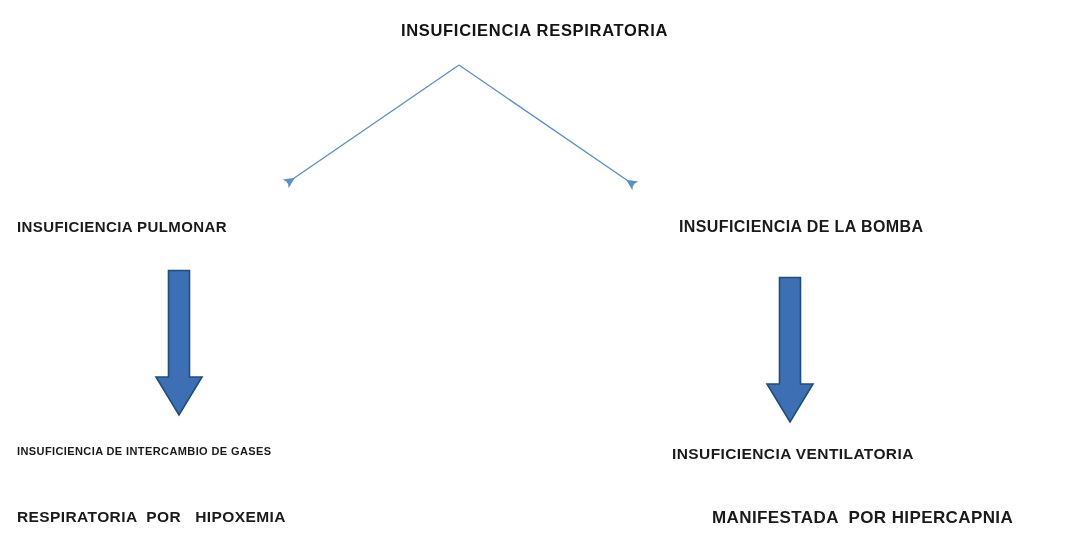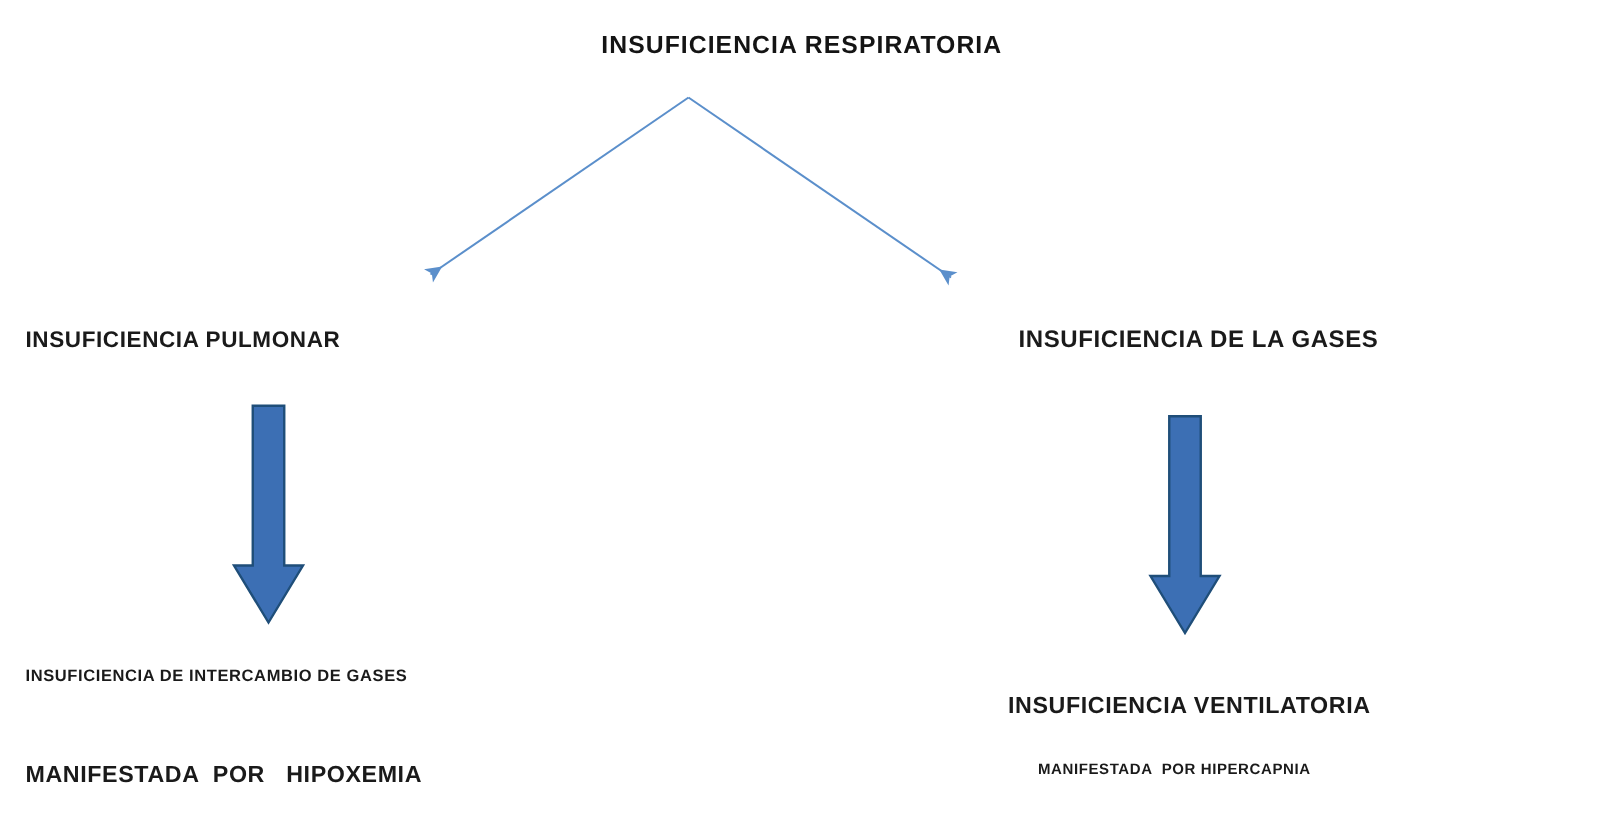--- a/index.html
+++ b/index.html
@@ -50,27 +50,27 @@
     top: 446px;
     font-size: 11px;
   }
   #left-outcome-sub {
     left: 17px;
     top: 509px;
     font-size: 15.5px;
   }
   #right-outcome-label {
     left: 672px;
-    top: 463px;
+    top: 446px;
     font-size: 15.5px;
   }
   #right-outcome-sub {
-    left: 692px;
+    left: 712px;
     top: 509px;
-    font-size: 10px;
+    font-size: 17px;
   }
   #split-connector {
     position: absolute;
     left: 0;
     top: 0;
     width: 1069px;
     height: 554px;
     pointer-events: none;
   }
   .block-arrow {
@@ -92,31 +92,31 @@
       <marker id="thin-arrowhead-right" markerWidth="9" markerHeight="9" refX="7.4" refY="4.5" orient="auto" markerUnits="strokeWidth">
         <path d="M 8.6 0.6 L 0.4 4.5 L 8.6 8.4 L 6.6 4.5 Z" fill="#5B8FCB"></path>
       </marker>
     </defs>
     <line x1="459" y1="65" x2="287" y2="183" stroke="#5B8FCB" stroke-width="1.35" marker-end="url(#thin-arrowhead-left)"></line>
     <line x1="459" y1="65" x2="634" y2="185" stroke="#5B8FCB" stroke-width="1.35" marker-end="url(#thin-arrowhead-right)"></line>
   </svg>
 
   <div class="label" id="left-branch-label">INSUFICIENCIA PULMONAR</div>
 
-  <div class="label" id="right-branch-label">INSUFICIENCIA DE LA GASES</div>
+  <div class="label" id="right-branch-label">INSUFICIENCIA DE LA BOMBA</div>
 
   <svg class="block-arrow" style="left:151px; top:265px;" width="56" height="156" viewBox="0 0 56 156">
     <path d="M 17.5 5.5 L 38.5 5.5 L 38.5 112 L 51 112 L 28 150 L 5 112 L 17.5 112 Z" fill="#3C6FB4" stroke="#1F4E79" stroke-width="1.6" stroke-linejoin="miter"></path>
   </svg>
 
   <svg class="block-arrow" style="left:762px; top:272px;" width="56" height="156" viewBox="0 0 56 156">
     <path d="M 17.5 5.5 L 38.5 5.5 L 38.5 112 L 51 112 L 28 150 L 5 112 L 17.5 112 Z" fill="#3C6FB4" stroke="#1F4E79" stroke-width="1.6" stroke-linejoin="miter"></path>
   </svg>
 
   <div class="label" id="left-outcome-label">INSUFICIENCIA DE INTERCAMBIO DE GASES</div>
 
-  <div class="label" id="left-outcome-sub">MANIFESTADA  POR   HIPOXEMIA</div>
+  <div class="label" id="left-outcome-sub">RESPIRATORIA  POR   HIPOXEMIA</div>
 
   <div class="label" id="right-outcome-label">INSUFICIENCIA VENTILATORIA</div>
 
   <div class="label" id="right-outcome-sub">MANIFESTADA  POR HIPERCAPNIA</div>
 
 </div>
 
 </body></html>

